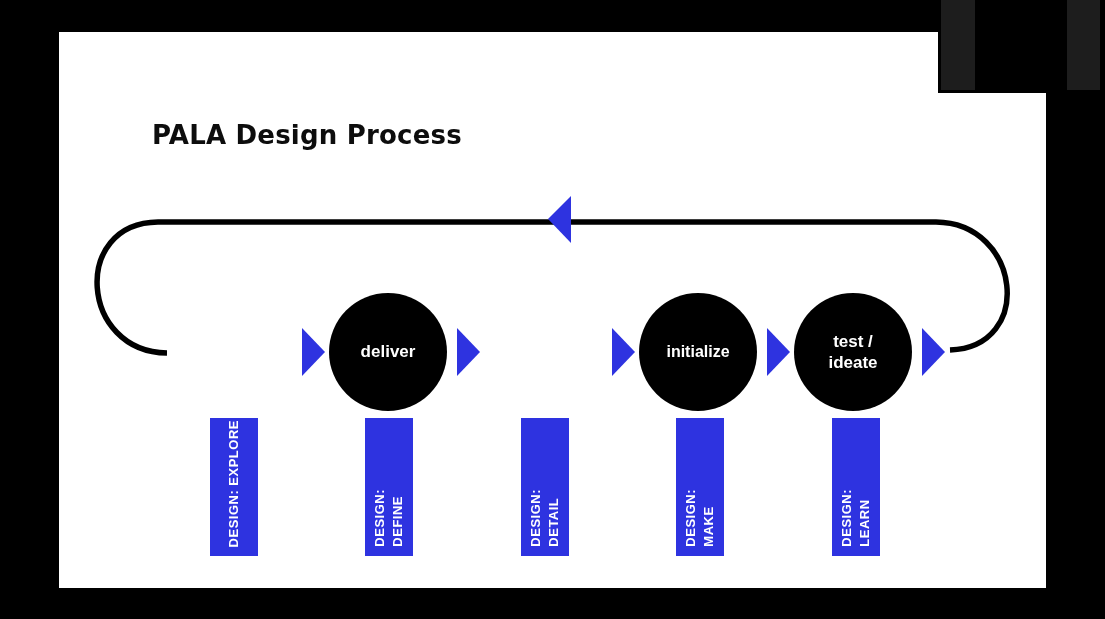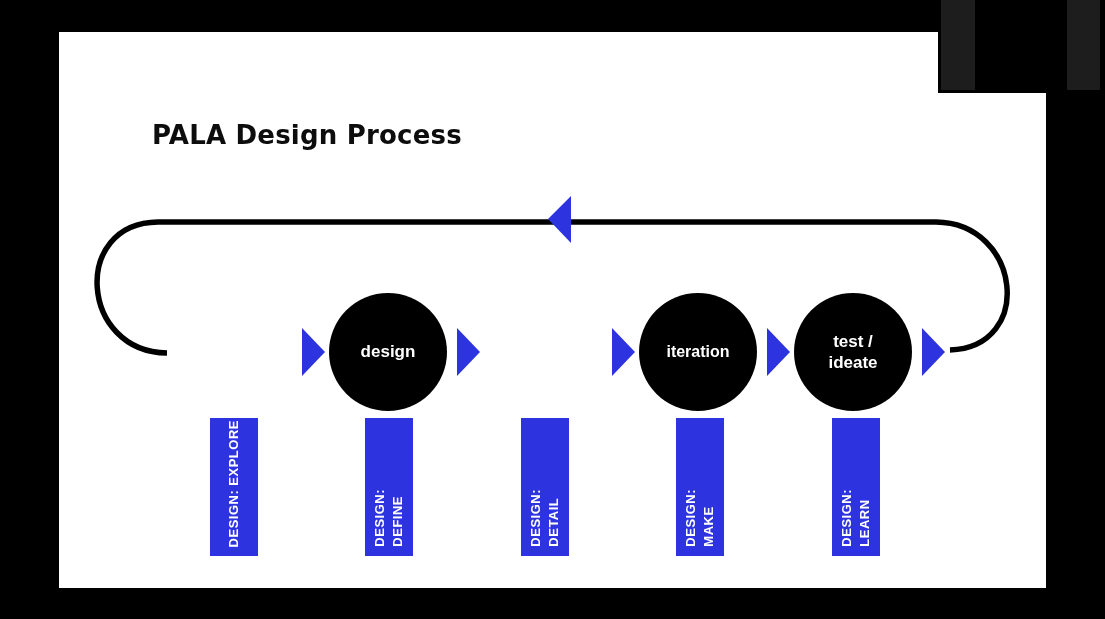--- a/index.html
+++ b/index.html
@@ -96,24 +96,24 @@
 
     <h1 class="slide-title" style="position:absolute;">PALA Design Process</h1>
   </div>
 
   <svg class="loop-svg" viewBox="0 0 1105 619">
     <path d="M 950 350 C 1035 347 1021 223 936 222 L 158 222 C 71 223 80 352 167 353" fill="none" stroke="#000000" stroke-width="5.5"></path>
     <polygon points="548,219 571,196 571,243" fill="#2e33e0"></polygon>
   </svg>
 
   <div class="step-circle c2">
-    <span>design</span>
+    <span>deliver</span>
   </div>
   <div class="step-circle c4">
-    <span>iteration</span>
+    <span>initialize</span>
   </div>
   <div class="step-circle c5">
     <span>test /
 ideate</span>
   </div>
 
   <div class="flow-arrow a1"></div>
   <div class="flow-arrow a2"></div>
   <div class="flow-arrow a3"></div>
   <div class="flow-arrow a4"></div>

